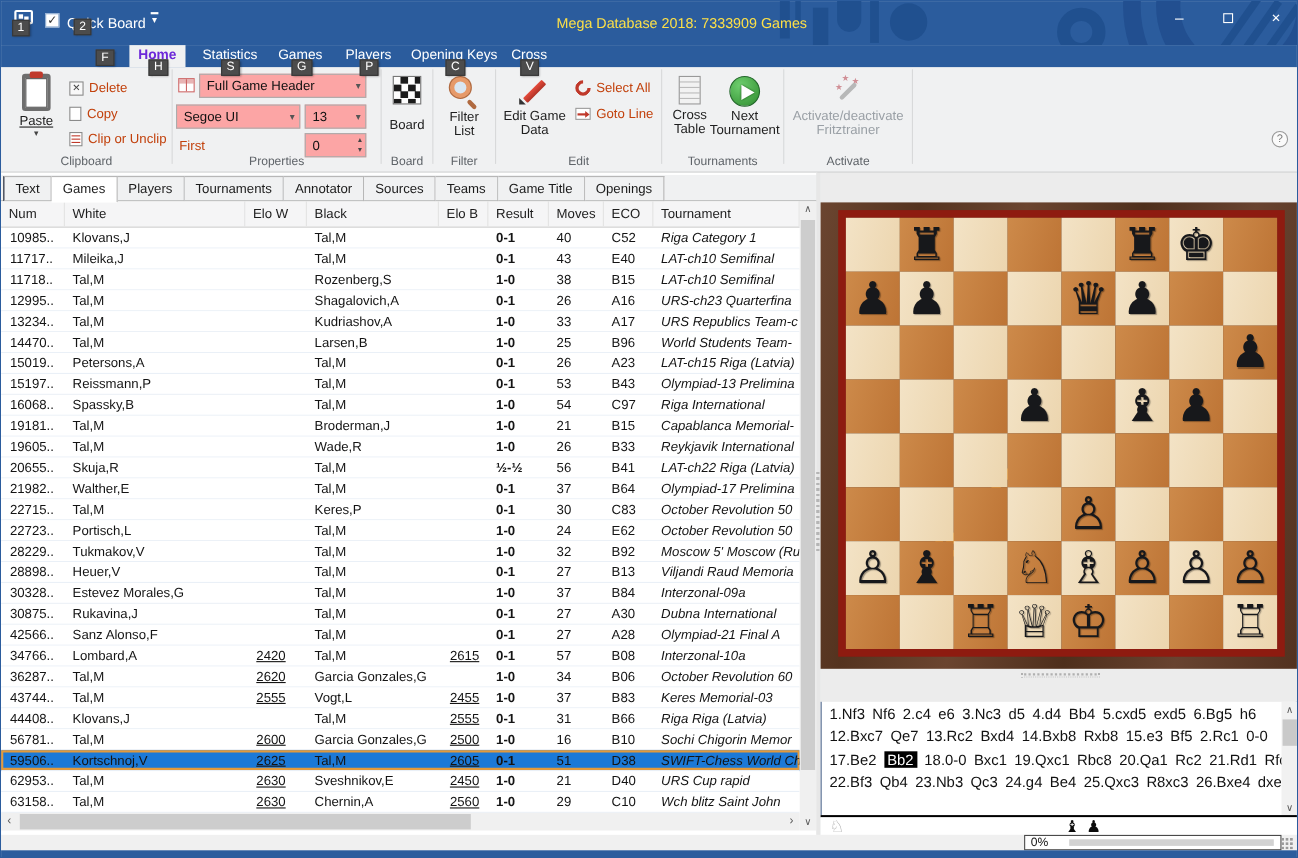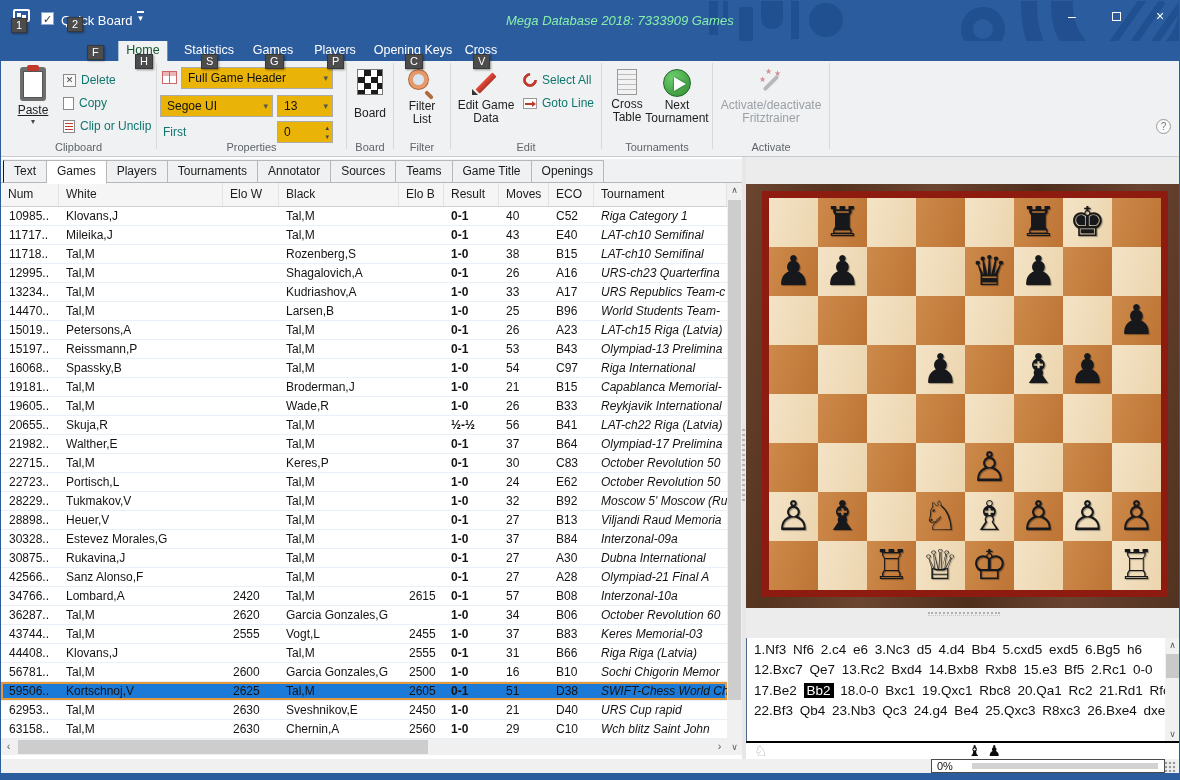--- a/index.html
+++ b/index.html
@@ -22,51 +22,51 @@
   .d-diag1,.d-diag2,.d-diag3{width:7px;height:70px;transform:rotate(35deg);}
   .d-diag1{left:430px;top:-10px;} .d-diag2{left:448px;top:-6px;} .d-diag3{left:466px;top:-2px;}
   .qat{position:absolute;left:0;top:0;height:40px;color:#fff;}
   .qat-icon{position:absolute;left:12px;top:8px;width:17px;height:13px;border:2px solid #fff;border-radius:2px;}
   .qat-icon:before{content:"";position:absolute;left:2px;top:2px;width:4px;height:4px;background:#fff;}
   .qat-icon:after{content:"";position:absolute;right:2px;bottom:1px;width:4px;height:4px;background:#fff;}
   .qat-check{position:absolute;left:40px;top:11px;width:13px;height:13px;background:#fff;border:1px solid #89a8cf;font-size:11px;line-height:12px;text-align:center;color:#333;}
   .qat-label{position:absolute;left:60px;top:12px;font-size:13px;color:#fff;white-space:nowrap;}
   .qat-drop{position:absolute;left:136px;top:10px;color:#fff;font-size:9px;line-height:9px;text-align:center;}
   .qat-drop .bar{display:block;width:7px;height:2px;background:#fff;margin:0 auto 1px;}
-  .title-text{position:absolute;left:505px;top:12px;color:#86efac;font-size:13px;white-space:nowrap;z-index:3;font-style:italic;}
+  .title-text{position:absolute;left:505px;top:12px;color:#fde047;font-size:13px;white-space:nowrap;z-index:3;}
   .winbtns{position:absolute;right:8px;top:6px;display:flex;gap:22px;z-index:4;color:#fff;}
   .winbtn{width:22px;height:18px;text-align:center;font-size:14px;line-height:18px;cursor:default;}
   .maxglyph{display:inline-block;width:9px;height:9px;border:1px solid #fff;margin-top:4px;}
   
   .keytip{position:absolute;background:#4c4c4c;border:1px solid #383838;color:#fff;font-size:11px;line-height:13px;padding:0 4px;z-index:30;box-shadow:1px 1px 2px rgba(0,0,0,.4);}
   
   .tabrow{position:absolute;left:0;top:40px;width:100%;height:20px;background:#2b5c9d;z-index:2;}
   .rtab{position:absolute;top:0;height:20px;font-size:12.5px;line-height:19px;color:#fff;text-align:center;transform:translateX(-50%);padding:0 8px;white-space:nowrap;}
-  .rtab.active{background:#f0f1f2;color:#14532d;}
+  .rtab.active{background:#f0f1f2;color:#6d28d9;font-weight:bold;}
   
   .ribbon{position:absolute;left:0;top:60px;width:100%;height:96px;background:#f0f1f2;border-bottom:1px solid #c9cacb;display:flex;}
   .rgroup{position:relative;height:95px;flex:0 0 auto;}
   .gsep{flex:0 0 1px;background:#d8d9da;height:86px;margin-top:2px;}
   .glabel{position:absolute;left:0;right:0;bottom:3px;text-align:center;font-size:11px;color:#5f6469;white-space:nowrap;}
-  .rtext{font-size:12px;color:#0f766e;white-space:nowrap;}
+  .rtext{font-size:12px;color:#c2410c;white-space:nowrap;}
   .smallbtn{position:absolute;display:flex;align-items:center;gap:5px;height:18px;}
   .bigbtn{position:absolute;text-align:center;}
   .biglabel{font-size:12px;color:#1e1e1e;line-height:13px;white-space:nowrap;}
   .disabled .biglabel{color:#9aa0a6;}
   
   .ic-clipboard{position:relative;width:26px;height:34px;margin:0 auto 3px;background:#6e6e6e;border-radius:3px;}
   .ic-clipboard:before{content:"";position:absolute;left:3px;top:4px;right:3px;bottom:3px;background:#fff;border:1px solid #555;}
   .ic-clipboard:after{content:"";position:absolute;left:7px;top:-2px;width:12px;height:6px;background:#c0392b;border-radius:2px;}
   .ic-box{width:13px;height:13px;border:1px solid #8a8a8a;background:#f8f8f8;font-size:9px;line-height:11px;text-align:center;color:#444;}
   .ic-page{width:11px;height:13px;border:1px solid #8a8a8a;background:#fff;}
   .ic-note{position:relative;width:12px;height:13px;border:1px solid #8a8a8a;background:#fff;}
   .ic-note i{position:absolute;left:1px;right:1px;height:1px;background:#c0392b;}
   .ic-note i:nth-child(1){top:2px;} .ic-note i:nth-child(2){top:5px;} .ic-note i:nth-child(3){top:8px;}
   
-  .combo{position:absolute;height:22px;background:#eab308;border:1px solid #ababab;font-size:12px;line-height:20px;padding:0 6px;color:#111;}
+  .combo{position:absolute;height:22px;background:#fca5a5;border:1px solid #ababab;font-size:12px;line-height:20px;padding:0 6px;color:#111;}
   .combo .arr{position:absolute;right:4px;top:0;font-size:9px;color:#555;line-height:20px;}
   .ic-grid{position:absolute;width:15px;height:13px;border:1px solid #c66;background:linear-gradient(#e8b4b4 0 0) 0 0/100% 4px no-repeat,#fff;}
   .ic-grid:before{content:"";position:absolute;left:6px;top:0;bottom:0;width:1px;background:#c66;}
   .spin .arr2{position:absolute;right:3px;top:1px;font-size:7px;color:#444;line-height:9px;}
   
   .ic-boardbtn{width:26px;height:26px;margin:0 auto 4px;border:1px solid #777;
     background:repeating-conic-gradient(#1b1b1b 0% 25%, #fdfdfd 0% 50%) 0 0/13px 13px;}
   .ic-mag{position:relative;width:30px;height:30px;margin:0 auto 1px;}
   .ic-mag .lens{position:absolute;left:2px;top:1px;width:19px;height:19px;border:4px solid #e69a6a;border-radius:50%;background:#d9e6f2;box-shadow:0 0 0 1px #b06a40;}
   .ic-mag .handle{position:absolute;right:3px;bottom:2px;width:10px;height:4px;background:#b06a40;transform:rotate(45deg);border-radius:2px;}
@@ -95,21 +95,21 @@
   .doctabs{position:absolute;left:0;top:2px;width:742px;height:24px;background:#f0f1f2;border-bottom:1px solid #b7b7b7;padding-left:2px;white-space:nowrap;}
   .doctab{display:inline-block;height:23px;margin-top:1px;padding:3px 10px 0;font-size:12px;color:#1b1b1b;border:1px solid #b7b7b7;border-left:none;background:#f0f1f2;position:relative;}
   .doctab:first-child{border-left:1px solid #0f172a;}
   .doctab.active{background:#fff;border-bottom:1px solid #fff;height:24px;margin-top:0;z-index:2;}
   .thead{position:absolute;left:0;top:26px;width:726px;height:24px;background:#f5f5f6;border-bottom:1px solid #cfcfcf;display:grid;grid-template-columns:58px 164px 56px 120px 45px 55px 50px 45px 1fr;}
   .thead div{font-size:12px;line-height:23px;color:#1c1c1c;padding-left:7px;border-right:1px solid #e3e3e3;overflow:hidden;white-space:nowrap;}
   .rows{position:absolute;left:0;top:50px;width:726px;height:532px;overflow:hidden;}
   .trow{display:grid;grid-template-columns:58px 164px 56px 120px 45px 55px 50px 45px 1fr;height:19px;border-bottom:1px solid #eaf0f7;background:#fff;}
   .trow div{font-size:12px;line-height:18px;color:#141414;padding-left:7px;white-space:nowrap;overflow:hidden;}
   .trow .c-num{padding-left:8px;}
-  .trow .c-elo{padding-left:10px;}
+  .trow .c-elo{padding-left:10px;text-decoration:underline;}
   .trow .c-res{font-weight:bold;}
   .trow .c-tour{font-style:italic;}
   .trow.sel{background:#1b79d7;box-shadow:inset 0 0 0 2px #e29a3c;}
   
   .vscroll{position:absolute;left:726px;top:26px;width:15px;height:572px;background:#f0f0f0;}
   .vscroll .arrow{position:absolute;left:0;width:15px;height:15px;color:#5a5a5a;font-size:9px;text-align:center;line-height:15px;}
   .vscroll .thumb{position:absolute;left:1px;width:13px;background:#cdcdcd;}
   .hscroll{position:absolute;left:0;top:582px;width:726px;height:16px;background:#f0f0f0;}
   .hscroll .arrow{position:absolute;top:0;width:15px;height:16px;color:#5a5a5a;font-size:11px;text-align:center;line-height:15px;}
   .hscroll .thumb{position:absolute;top:1px;height:14px;background:#cdcdcd;}

